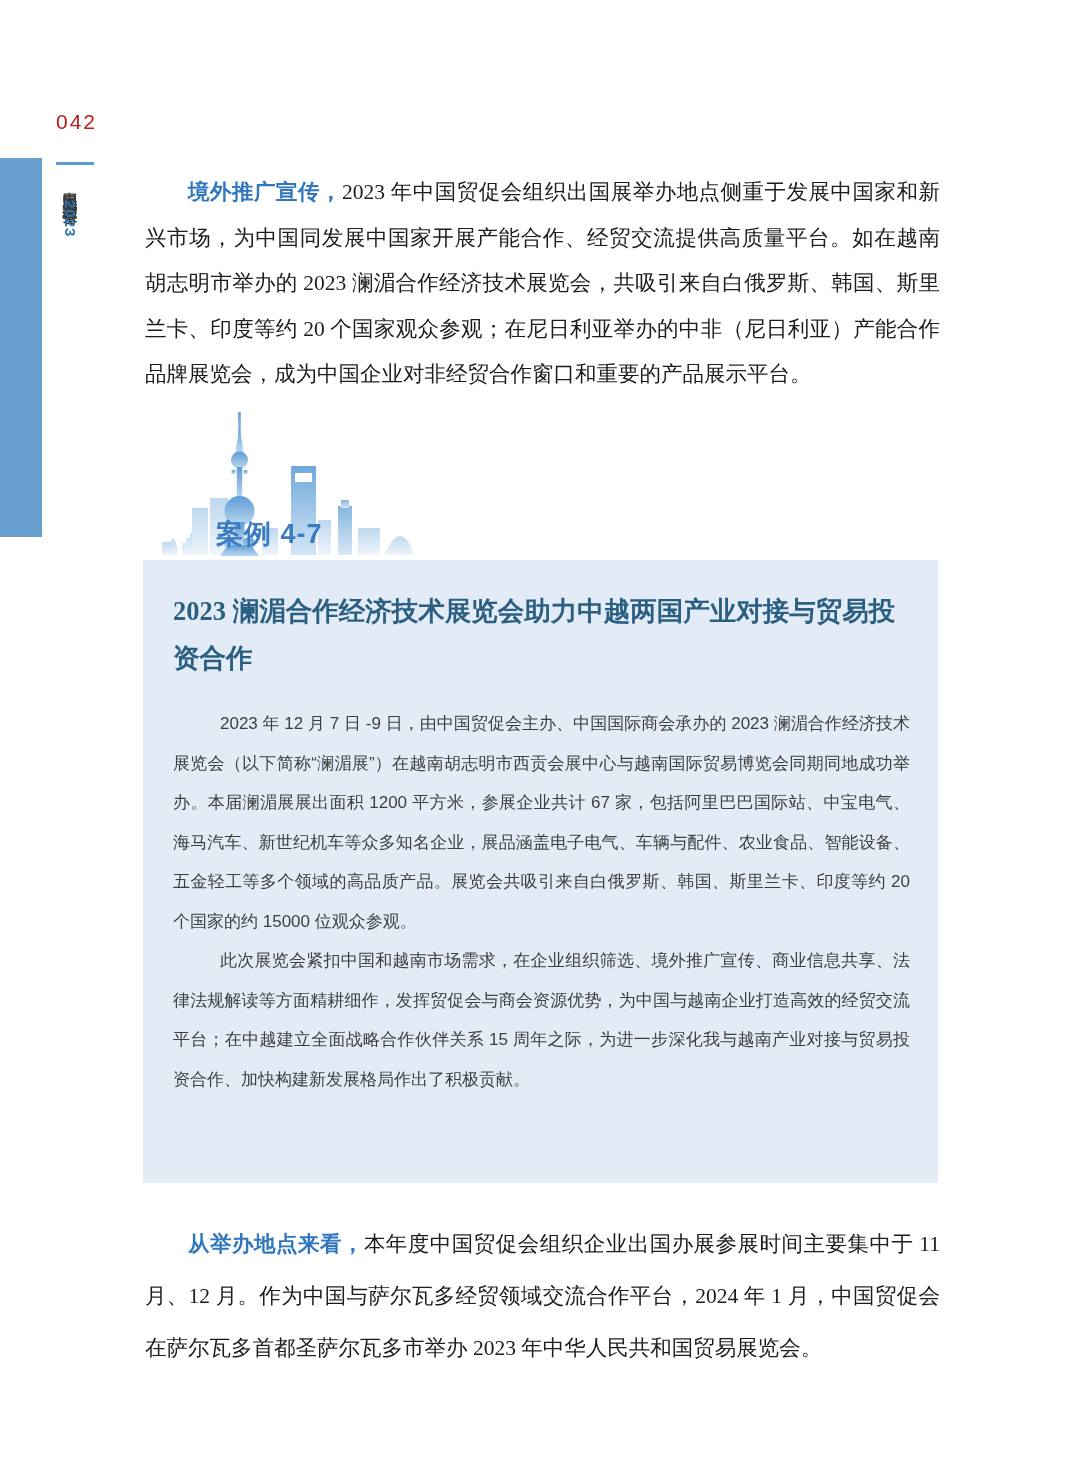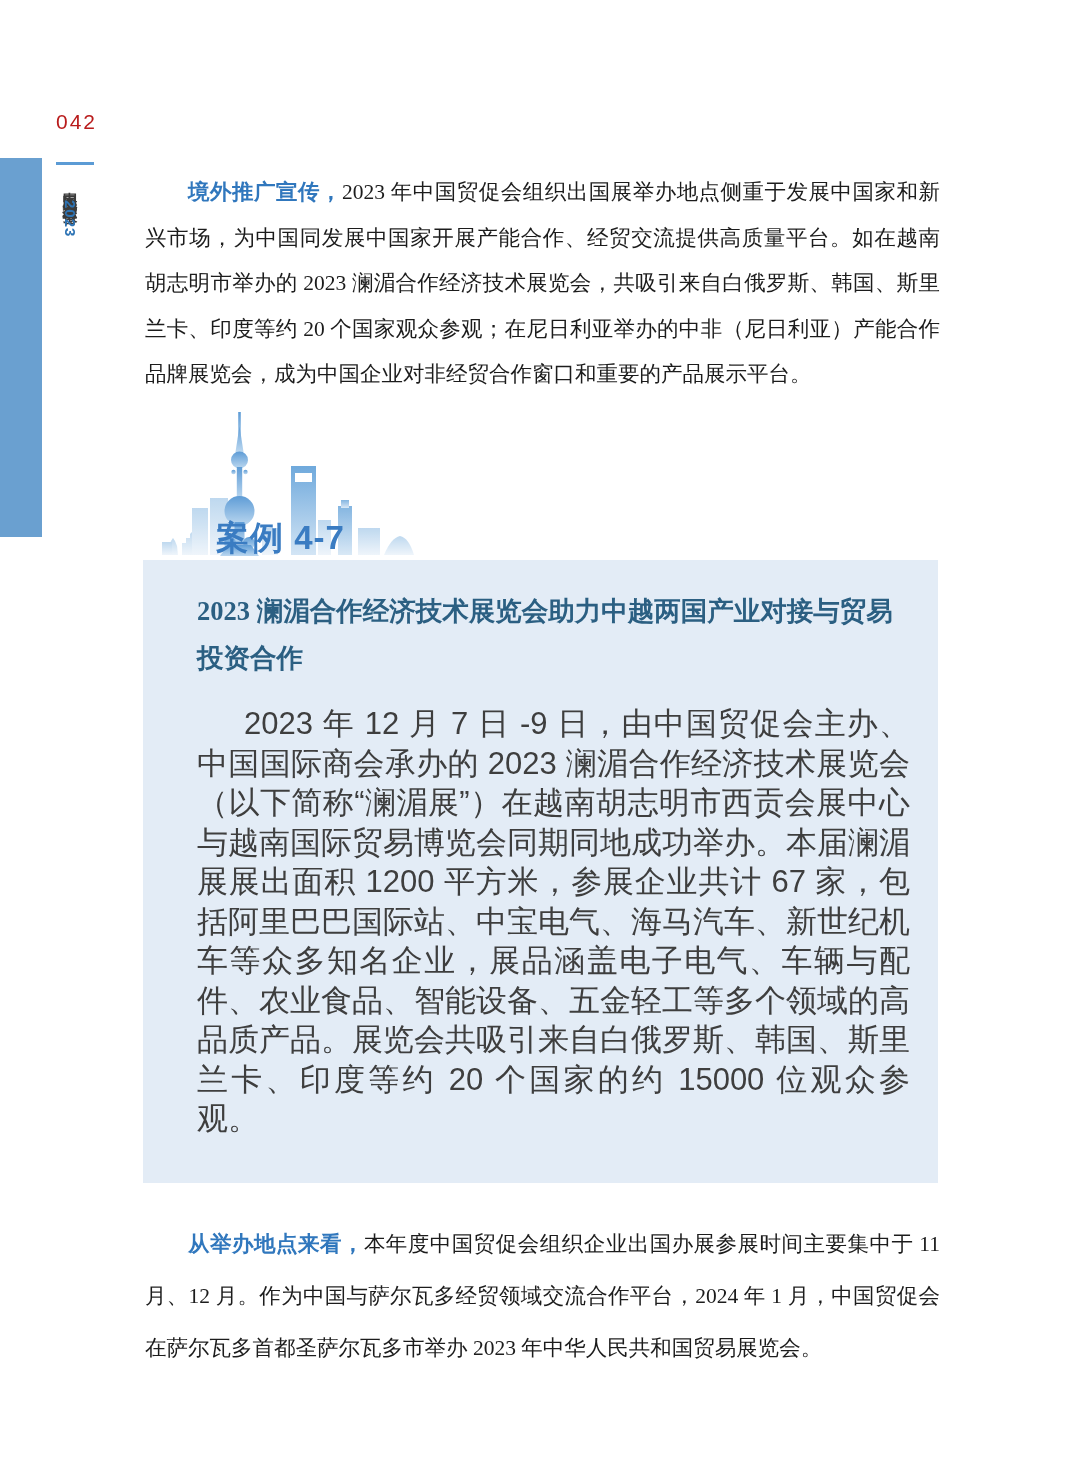--- a/index.html
+++ b/index.html
@@ -42,39 +42,39 @@
   .para-bottom{top:1218px;line-height:52px;}
   .lead-blue{
     font-family:"Liberation Sans","DejaVu Sans",sans-serif;
     font-weight:bold;color:#3077BD;
   }
   
   .skyline{position:absolute;left:162px;top:410px;width:258px;height:150px;}
   .case-label{
     position:absolute;left:216px;top:516px;
     font-family:"Liberation Sans","DejaVu Sans",sans-serif;
-    font-size:33px;font-weight:bold;color:#3A7CC2;letter-spacing:1px;
+    font-size:27px;font-weight:bold;color:#3A7CC2;letter-spacing:1px;
   }
   
   .case-box{
     position:absolute;left:143px;top:560px;width:795px;height:623px;
-    background:#E3ECF6;box-sizing:border-box;padding-left:24px;
+    background:#E3ECF6;box-sizing:border-box;
   }
   .case-title{
     margin:28px 30px 0 30px;
     font-size:26.5px;font-weight:bold;color:#2B5F82;line-height:47px;
     font-family:"Liberation Serif","DejaVu Serif",serif;
     text-align:left;
   }
   .case-body{
     margin-top:22px;padding:0 28px 0 30px;
   }
   .case-body p{
     margin:0;font-family:"Liberation Sans","DejaVu Sans",sans-serif;
-    font-size:31px;line-height:39.5px;color:#3E3E3E;
+    font-size:17px;line-height:39.5px;color:#3E3E3E;
     text-align:justify;text-justify:inter-ideograph;text-indent:47px;
   }
 </style>
 </head>
 <body>
 
 <div class="side-bar"></div>
 <div class="page-number">042</div>
 <div class="side-rule"></div>
 <div class="v-title"><span>中国展览经济发展报告</span><span class="v-year">2023</span></div>
@@ -133,16 +133,17 @@
     <circle cx="87" cy="133" r="6"></circle>
     <polygon points="58,146 97,146 89,135 66,135"></polygon>
   </g>
 </svg>
 <div class="case-label">案例 4-7</div>
 
 <div class="case-box">
   <div class="case-title">2023 澜湄合作经济技术展览会助力中越两国产业对接与贸易投资合作</div>
   <div class="case-body">
     <p>2023 年 12 月 7 日 -9 日，由中国贸促会主办、中国国际商会承办的 2023 澜湄合作经济技术展览会（以下简称“澜湄展”）在越南胡志明市西贡会展中心与越南国际贸易博览会同期同地成功举办。本届澜湄展展出面积 1200 平方米，参展企业共计 67 家，包括阿里巴巴国际站、中宝电气、海马汽车、新世纪机车等众多知名企业，展品涵盖电子电气、车辆与配件、农业食品、智能设备、五金轻工等多个领域的高品质产品。展览会共吸引来自白俄罗斯、韩国、斯里兰卡、印度等约 20 个国家的约 15000 位观众参观。</p>
+    <p>此次展览会紧扣中国和越南市场需求，在企业组织筛选、境外推广宣传、商业信息共享、法律法规解读等方面精耕细作，发挥贸促会与商会资源优势，为中国与越南企业打造高效的经贸交流平台；在中越建立全面战略合作伙伴关系 15 周年之际，为进一步深化我与越南产业对接与贸易投资合作、加快构建新发展格局作出了积极贡献。</p>
   </div>
 </div>
 
 <p class="para para-bottom"><span class="lead-blue">从举办地点来看，</span><span>本年度中国贸促会组织企业出国办展参展时间主要集中于 11 月、12 月。作为中国与萨尔瓦多经贸领域交流合作平台，2024 年 1 月，中国贸促会在萨尔瓦多首都圣萨尔瓦多市举办 2023 年中华人民共和国贸易展览会。</span></p>
 
 </body></html>

